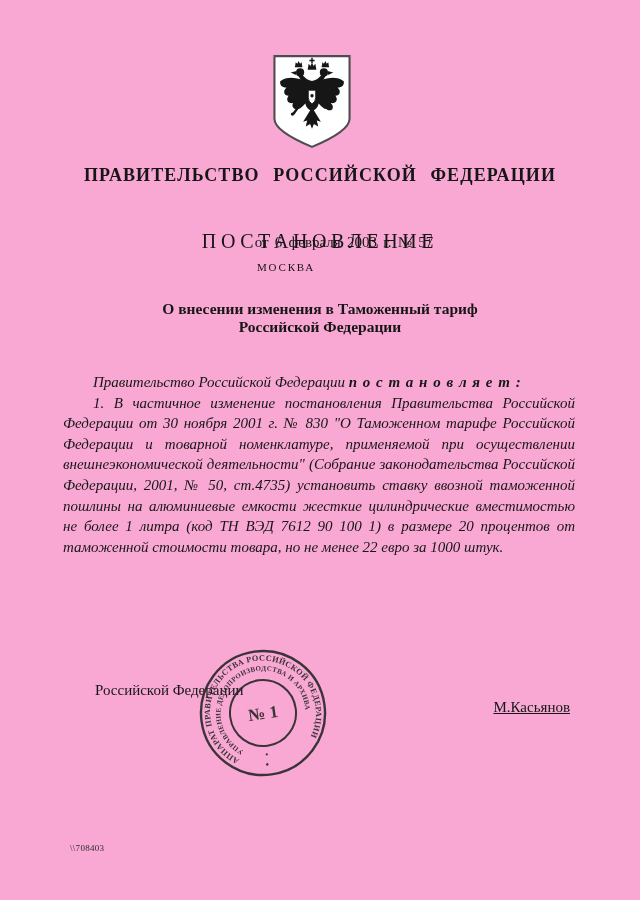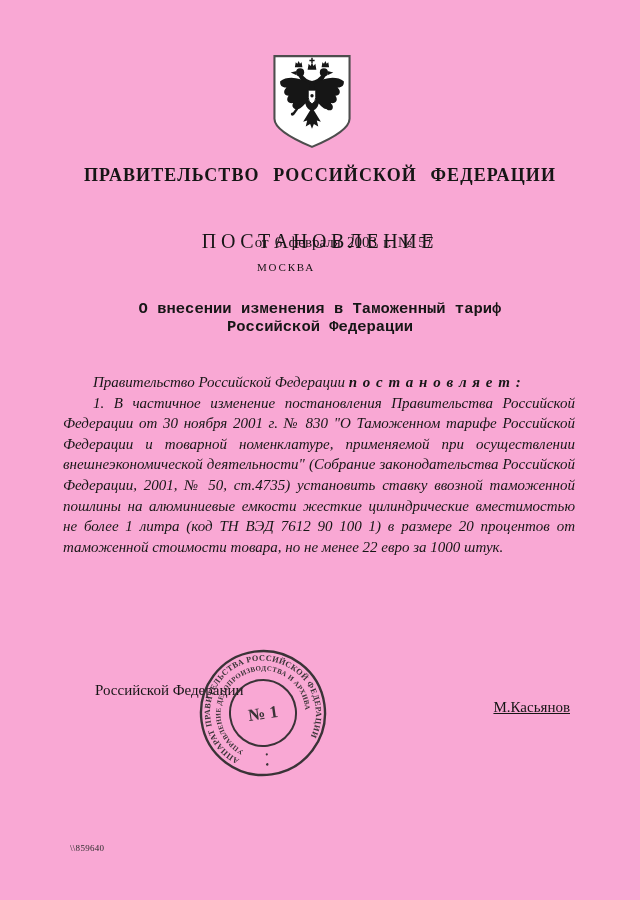--- a/index.html
+++ b/index.html
@@ -19,21 +19,21 @@
   .date-line {
     position:absolute; left:0; top:234px; width:640px; text-align:center;
     font-size:15px; word-spacing:2.5px;margin-left:24px;
   }
   .city {
     position:absolute; left:0; top:261px; width:572px; text-align:center;
     font-size:11px; letter-spacing:1.8px;
   }
   .doc-title {
     position:absolute; left:64px; top:300px; width:512px; text-align:center;
-    font-weight:bold; font-size:15.5px; line-height:18px;font-family:Liberation Mono, monospace;
+    font-weight:bold; font-size:15.5px; line-height:18px;
   }
   .doc-title span { display:block; }
   .body-text {
     position:absolute; left:63px; top:372px; width:512px;
     font-size:15px; line-height:20.6px; text-align:justify;
   }
   .body-text p { margin:0; text-indent:30px;font-style:italic; }
   .preamble-emph { font-weight:bold; letter-spacing:1px; }
   .sig-block { position:absolute; left:68px; top:680px; font-size:15px; line-height:20px; }
   .sig-block .line2 { padding-left:27px; }
@@ -112,15 +112,15 @@
         <text font-size="7" font-weight="bold" letter-spacing="0.3">
           <textPath href="#stampInner">УПРАВЛЕНИЕ ДЕЛОПРОИЗВОДСТВА И АРХИВА</textPath>
         </text>
         <text x="0" y="6" font-size="17" font-weight="bold" text-anchor="middle">№ 1</text>
         <circle cx="-3" cy="51.5" r="1.3"></circle>
         <circle cx="-2" cy="41.5" r="1.1"></circle>
       </g>
     </svg>
   </div>
 
-  <div class="footer-code">\\859640</div>
+  <div class="footer-code">\\708403</div>
 
 </div>
 
 </body></html>

